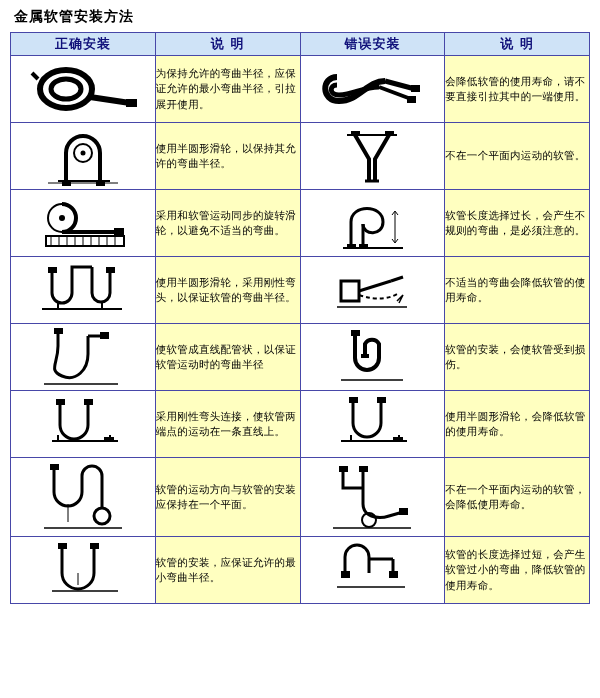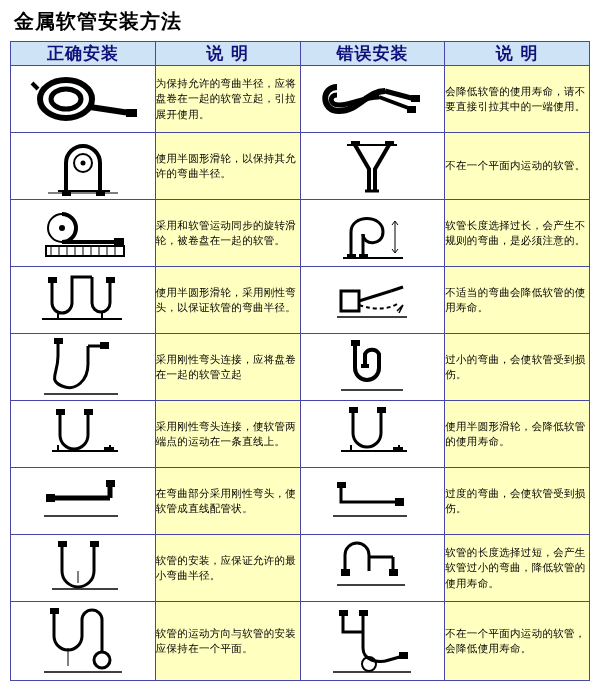--- a/index.html
+++ b/index.html
@@ -15,42 +15,42 @@
     overflow: hidden;
   }
   .page {
     position: relative;
     width: 600px;
     height: 698px;
     box-sizing: border-box;
     padding: 6px 10px 0 10px;
   }
   .page-title {
-    font-size: 20px;
+    font-size: 14px;
     font-weight: bold;
     letter-spacing: 1px;
     margin: 2px 0 6px 4px;
     font-family: "DejaVu Sans", "Liberation Sans", sans-serif;
   }
   table.hose-table {
     border-collapse: collapse;
     width: 580px;
     table-layout: fixed;
     border: 1px solid #3a3aa0;
   }
   table.hose-table th,
   table.hose-table td {
     border: 1px solid #4747a8;
     padding: 0;
     vertical-align: middle;
   }
   thead th {
     background: #cfe3f7;
     color: #10107a;
-    font-size: 17px;
+    font-size: 13px;
     font-weight: bold;
     height: 22px;
     text-align: center;
     letter-spacing: 1px;
   }
   td.pic {
     background: #ffffff;
     width: 145px;
     height: 66px;
     text-align: center;
@@ -92,21 +92,21 @@
       <tr>
         <td class="pic">
           <svg class="fig" width="130" height="60" viewBox="0 0 130 60">
             <ellipse cx="48" cy="30" rx="26" ry="19" fill="none" stroke="#000" stroke-width="6"></ellipse>
             <ellipse cx="48" cy="30" rx="15" ry="10" fill="none" stroke="#000" stroke-width="5"></ellipse>
             <path d="M72 38 L112 44" stroke="#000" stroke-width="6" fill="none"></path>
             <rect x="108" y="40" width="11" height="8" fill="#000"></rect>
             <path d="M20 20 L14 14" stroke="#000" stroke-width="4"></path>
           </svg>
         </td>
-        <td class="desc">为保持允许的弯曲半径，应将盘卷在一起的软管立起，引拉展开使用。</td>
+        <td class="desc">为保持允许的弯曲半径，应保证允许的最小弯曲半径，引拉展开使用。</td>
         <td class="pic">
           <svg class="fig" width="130" height="60" viewBox="0 0 130 60">
             <path d="M30 18 C14 18 14 42 32 42 C52 42 60 22 78 22" fill="none" stroke="#000" stroke-width="6"></path>
             <path d="M30 26 C22 26 22 36 32 36 C46 36 56 28 72 28" fill="none" stroke="#000" stroke-width="5"></path>
             <path d="M78 22 L108 30" stroke="#000" stroke-width="5"></path>
             <path d="M72 28 L104 40" stroke="#000" stroke-width="4"></path>
             <rect x="104" y="26" width="9" height="7" fill="#000"></rect>
             <rect x="100" y="37" width="9" height="7" fill="#000"></rect>
           </svg>
         </td>
@@ -143,21 +143,21 @@
         <td class="pic">
           <svg class="fig" width="130" height="62" viewBox="0 0 130 62">
             <circle cx="44" cy="26" r="14" fill="none" stroke="#000" stroke-width="2"></circle>
             <circle cx="44" cy="26" r="3" fill="#000"></circle>
             <path d="M44 12 A14 14 0 0 1 44 40 L100 40" fill="none" stroke="#000" stroke-width="4"></path>
             <rect x="28" y="44" width="78" height="10" fill="none" stroke="#000" stroke-width="2"></rect>
             <path d="M33 44 L33 54 M41 44 L41 54 M49 44 L49 54 M57 44 L57 54 M65 44 L65 54 M73 44 L73 54 M81 44 L81 54 M89 44 L89 54 M97 44 L97 54" stroke="#000" stroke-width="1"></path>
             <rect x="96" y="36" width="10" height="7" fill="#000"></rect>
           </svg>
         </td>
-        <td class="desc">采用和软管运动同步的旋转滑轮，被卷盘在一起的软管。</td>
+        <td class="desc">采用和软管运动同步的旋转滑轮，以避免不适当的弯曲。</td>
         <td class="pic">
           <svg class="fig" width="130" height="62" viewBox="0 0 130 62">
             <path d="M44 56 L44 30 C44 12 76 12 76 30 C76 44 56 44 56 32" fill="none" stroke="#000" stroke-width="3"></path>
             <path d="M56 32 L56 56" fill="none" stroke="#000" stroke-width="3"></path>
             <path d="M36 56 L96 56" stroke="#000" stroke-width="2"></path>
             <rect x="40" y="52" width="9" height="5" fill="#000"></rect>
             <rect x="52" y="52" width="9" height="5" fill="#000"></rect>
             <path d="M88 20 L88 50" stroke="#000" stroke-width="1"></path>
             <path d="M85 23 L88 19 L91 23" fill="none" stroke="#000" stroke-width="1"></path>
             <path d="M85 47 L88 51 L91 47" fill="none" stroke="#000" stroke-width="1"></path>
@@ -196,30 +196,30 @@
         <td class="pic">
           <svg class="fig" width="130" height="66" viewBox="0 0 130 66">
             <path d="M40 8 L40 22" stroke="#000" stroke-width="3"></path>
             <path d="M40 22 C40 40 30 46 44 52 C58 58 70 46 70 30 L70 12" fill="none" stroke="#000" stroke-width="3"></path>
             <path d="M70 12 L84 12" stroke="#000" stroke-width="3"></path>
             <rect x="36" y="4" width="9" height="6" fill="#000"></rect>
             <rect x="82" y="8" width="9" height="7" fill="#000"></rect>
             <path d="M26 60 L100 60" stroke="#000" stroke-width="1.5"></path>
           </svg>
         </td>
-        <td class="desc">采用刚性弯头连接，应将盘卷在一起的软管立起</td>
+        <td class="desc">使软管成直线配管状，以保证软管运动时的弯曲半径</td>
         <td class="pic">
           <svg class="fig" width="130" height="66" viewBox="0 0 130 66">
             <path d="M48 10 L48 34 A12 12 0 0 0 72 34 L72 20 A8 8 0 0 0 58 20 L58 30" fill="none" stroke="#000" stroke-width="4"></path>
             <rect x="44" y="6" width="9" height="6" fill="#000"></rect>
             <path d="M54 32 L62 32" stroke="#000" stroke-width="4"></path>
             <path d="M34 56 L96 56" stroke="#000" stroke-width="1.5"></path>
           </svg>
         </td>
-        <td class="desc">过小的弯曲，会使软管受到损伤。</td>
+        <td class="desc">软管的安装，会使软管受到损伤。</td>
       </tr>
 
       <tr>
         <td class="pic">
           <svg class="fig" width="130" height="62" viewBox="0 0 130 62">
             <path d="M42 10 L42 32 A14 14 0 0 0 70 32 L70 10" fill="none" stroke="#000" stroke-width="3"></path>
             <rect x="38" y="6" width="9" height="6" fill="#000"></rect>
             <rect x="66" y="6" width="9" height="6" fill="#000"></rect>
             <path d="M34 48 L100 48" stroke="#000" stroke-width="2"></path>
             <path d="M40 42 L40 48 M92 42 L92 48" stroke="#000" stroke-width="2"></path>
@@ -233,65 +233,20 @@
             <rect x="42" y="4" width="9" height="6" fill="#000"></rect>
             <rect x="70" y="4" width="9" height="6" fill="#000"></rect>
             <path d="M34 48 L100 48" stroke="#000" stroke-width="2"></path>
             <path d="M44 42 L44 48 M92 42 L92 48" stroke="#000" stroke-width="2"></path>
             <rect x="86" y="44" width="10" height="5" fill="#000"></rect>
           </svg>
         </td>
         <td class="desc">使用半圆形滑轮，会降低软管的使用寿命。</td>
       </tr>
 
-      <tr>
-        <td class="pic">
-          <svg class="fig" width="130" height="58" viewBox="0 0 130 58">
-            <path d="M32 26 L92 26" stroke="#000" stroke-width="5"></path>
-            <path d="M92 26 L92 12" stroke="#000" stroke-width="5"></path>
-            <rect x="28" y="22" width="9" height="8" fill="#000"></rect>
-            <rect x="88" y="8" width="9" height="7" fill="#000"></rect>
-            <path d="M26 44 L100 44" stroke="#000" stroke-width="1.5"></path>
-          </svg>
-        </td>
-        <td class="desc">在弯曲部分采用刚性弯头，使软管成直线配管状。</td>
-        <td class="pic">
-          <svg class="fig" width="130" height="58" viewBox="0 0 130 58">
-            <path d="M34 14 L34 30 L92 30" fill="none" stroke="#000" stroke-width="3"></path>
-            <rect x="30" y="10" width="9" height="6" fill="#000"></rect>
-            <rect x="88" y="26" width="9" height="8" fill="#000"></rect>
-            <path d="M26 44 L100 44" stroke="#000" stroke-width="1.5"></path>
-          </svg>
-        </td>
-        <td class="desc">过度的弯曲，会使软管受到损伤。</td>
-      </tr>
-
-      <tr>
-        <td class="pic">
-          <svg class="fig" width="130" height="62" viewBox="0 0 130 62">
-            <path d="M44 8 L44 34 A16 16 0 0 0 76 34 L76 8" fill="none" stroke="#000" stroke-width="3"></path>
-            <rect x="40" y="4" width="9" height="6" fill="#000"></rect>
-            <rect x="72" y="4" width="9" height="6" fill="#000"></rect>
-            <path d="M34 52 L100 52" stroke="#000" stroke-width="1.5"></path>
-            <path d="M60 34 L60 46" stroke="#000" stroke-width="1"></path>
-          </svg>
-        </td>
-        <td class="desc">软管的安装，应保证允许的最小弯曲半径。</td>
-        <td class="pic">
-          <svg class="fig" width="130" height="62" viewBox="0 0 130 62">
-            <path d="M38 34 L38 18 A12 12 0 0 1 62 18 L62 34" fill="none" stroke="#000" stroke-width="3"></path>
-            <path d="M62 20 L86 20" stroke="#000" stroke-width="3"></path>
-            <path d="M86 20 L86 34" stroke="#000" stroke-width="3"></path>
-            <rect x="34" y="32" width="9" height="7" fill="#000"></rect>
-            <rect x="82" y="32" width="9" height="7" fill="#000"></rect>
-            <path d="M30 48 L98 48" stroke="#000" stroke-width="1.5"></path>
-          </svg>
-        </td>
-        <td class="desc">软管的长度选择过短，会产生软管过小的弯曲，降低软管的使用寿命。</td>
-      </tr>
 
       <tr>
         <td class="pic">
           <svg class="fig" width="130" height="78" viewBox="0 0 130 78">
             <path d="M36 10 L36 34 A14 14 0 0 0 64 34 L64 18 A10 10 0 0 1 84 18 L84 50" fill="none" stroke="#000" stroke-width="3"></path>
             <rect x="32" y="6" width="9" height="6" fill="#000"></rect>
             <circle cx="84" cy="58" r="8" fill="none" stroke="#000" stroke-width="3"></circle>
             <path d="M26 70 L104 70" stroke="#000" stroke-width="1.5"></path>
             <path d="M50 46 L50 64" stroke="#000" stroke-width="1"></path>
           </svg>
@@ -305,15 +260,39 @@
             <rect x="52" y="8" width="9" height="6" fill="#000"></rect>
             <path d="M56 46 C56 58 70 62 82 58 L96 54" fill="none" stroke="#000" stroke-width="3"></path>
             <circle cx="62" cy="62" r="7" fill="none" stroke="#000" stroke-width="2"></circle>
             <rect x="92" y="50" width="9" height="7" fill="#000"></rect>
             <path d="M26 70 L104 70" stroke="#000" stroke-width="1.5"></path>
           </svg>
         </td>
         <td class="desc">不在一个平面内运动的软管，会降低使用寿命。</td>
       </tr>
 
+      <tr>
+        <td class="pic">
+          <svg class="fig" width="130" height="62" viewBox="0 0 130 62">
+            <path d="M44 8 L44 34 A16 16 0 0 0 76 34 L76 8" fill="none" stroke="#000" stroke-width="3"></path>
+            <rect x="40" y="4" width="9" height="6" fill="#000"></rect>
+            <rect x="72" y="4" width="9" height="6" fill="#000"></rect>
+            <path d="M34 52 L100 52" stroke="#000" stroke-width="1.5"></path>
+            <path d="M60 34 L60 46" stroke="#000" stroke-width="1"></path>
+          </svg>
+        </td>
+        <td class="desc">软管的安装，应保证允许的最小弯曲半径。</td>
+        <td class="pic">
+          <svg class="fig" width="130" height="62" viewBox="0 0 130 62">
+            <path d="M38 34 L38 18 A12 12 0 0 1 62 18 L62 34" fill="none" stroke="#000" stroke-width="3"></path>
+            <path d="M62 20 L86 20" stroke="#000" stroke-width="3"></path>
+            <path d="M86 20 L86 34" stroke="#000" stroke-width="3"></path>
+            <rect x="34" y="32" width="9" height="7" fill="#000"></rect>
+            <rect x="82" y="32" width="9" height="7" fill="#000"></rect>
+            <path d="M30 48 L98 48" stroke="#000" stroke-width="1.5"></path>
+          </svg>
+        </td>
+        <td class="desc">软管的长度选择过短，会产生软管过小的弯曲，降低软管的使用寿命。</td>
+      </tr>
+
     </tbody>
   </table>
 </div>
 
 </body></html>

